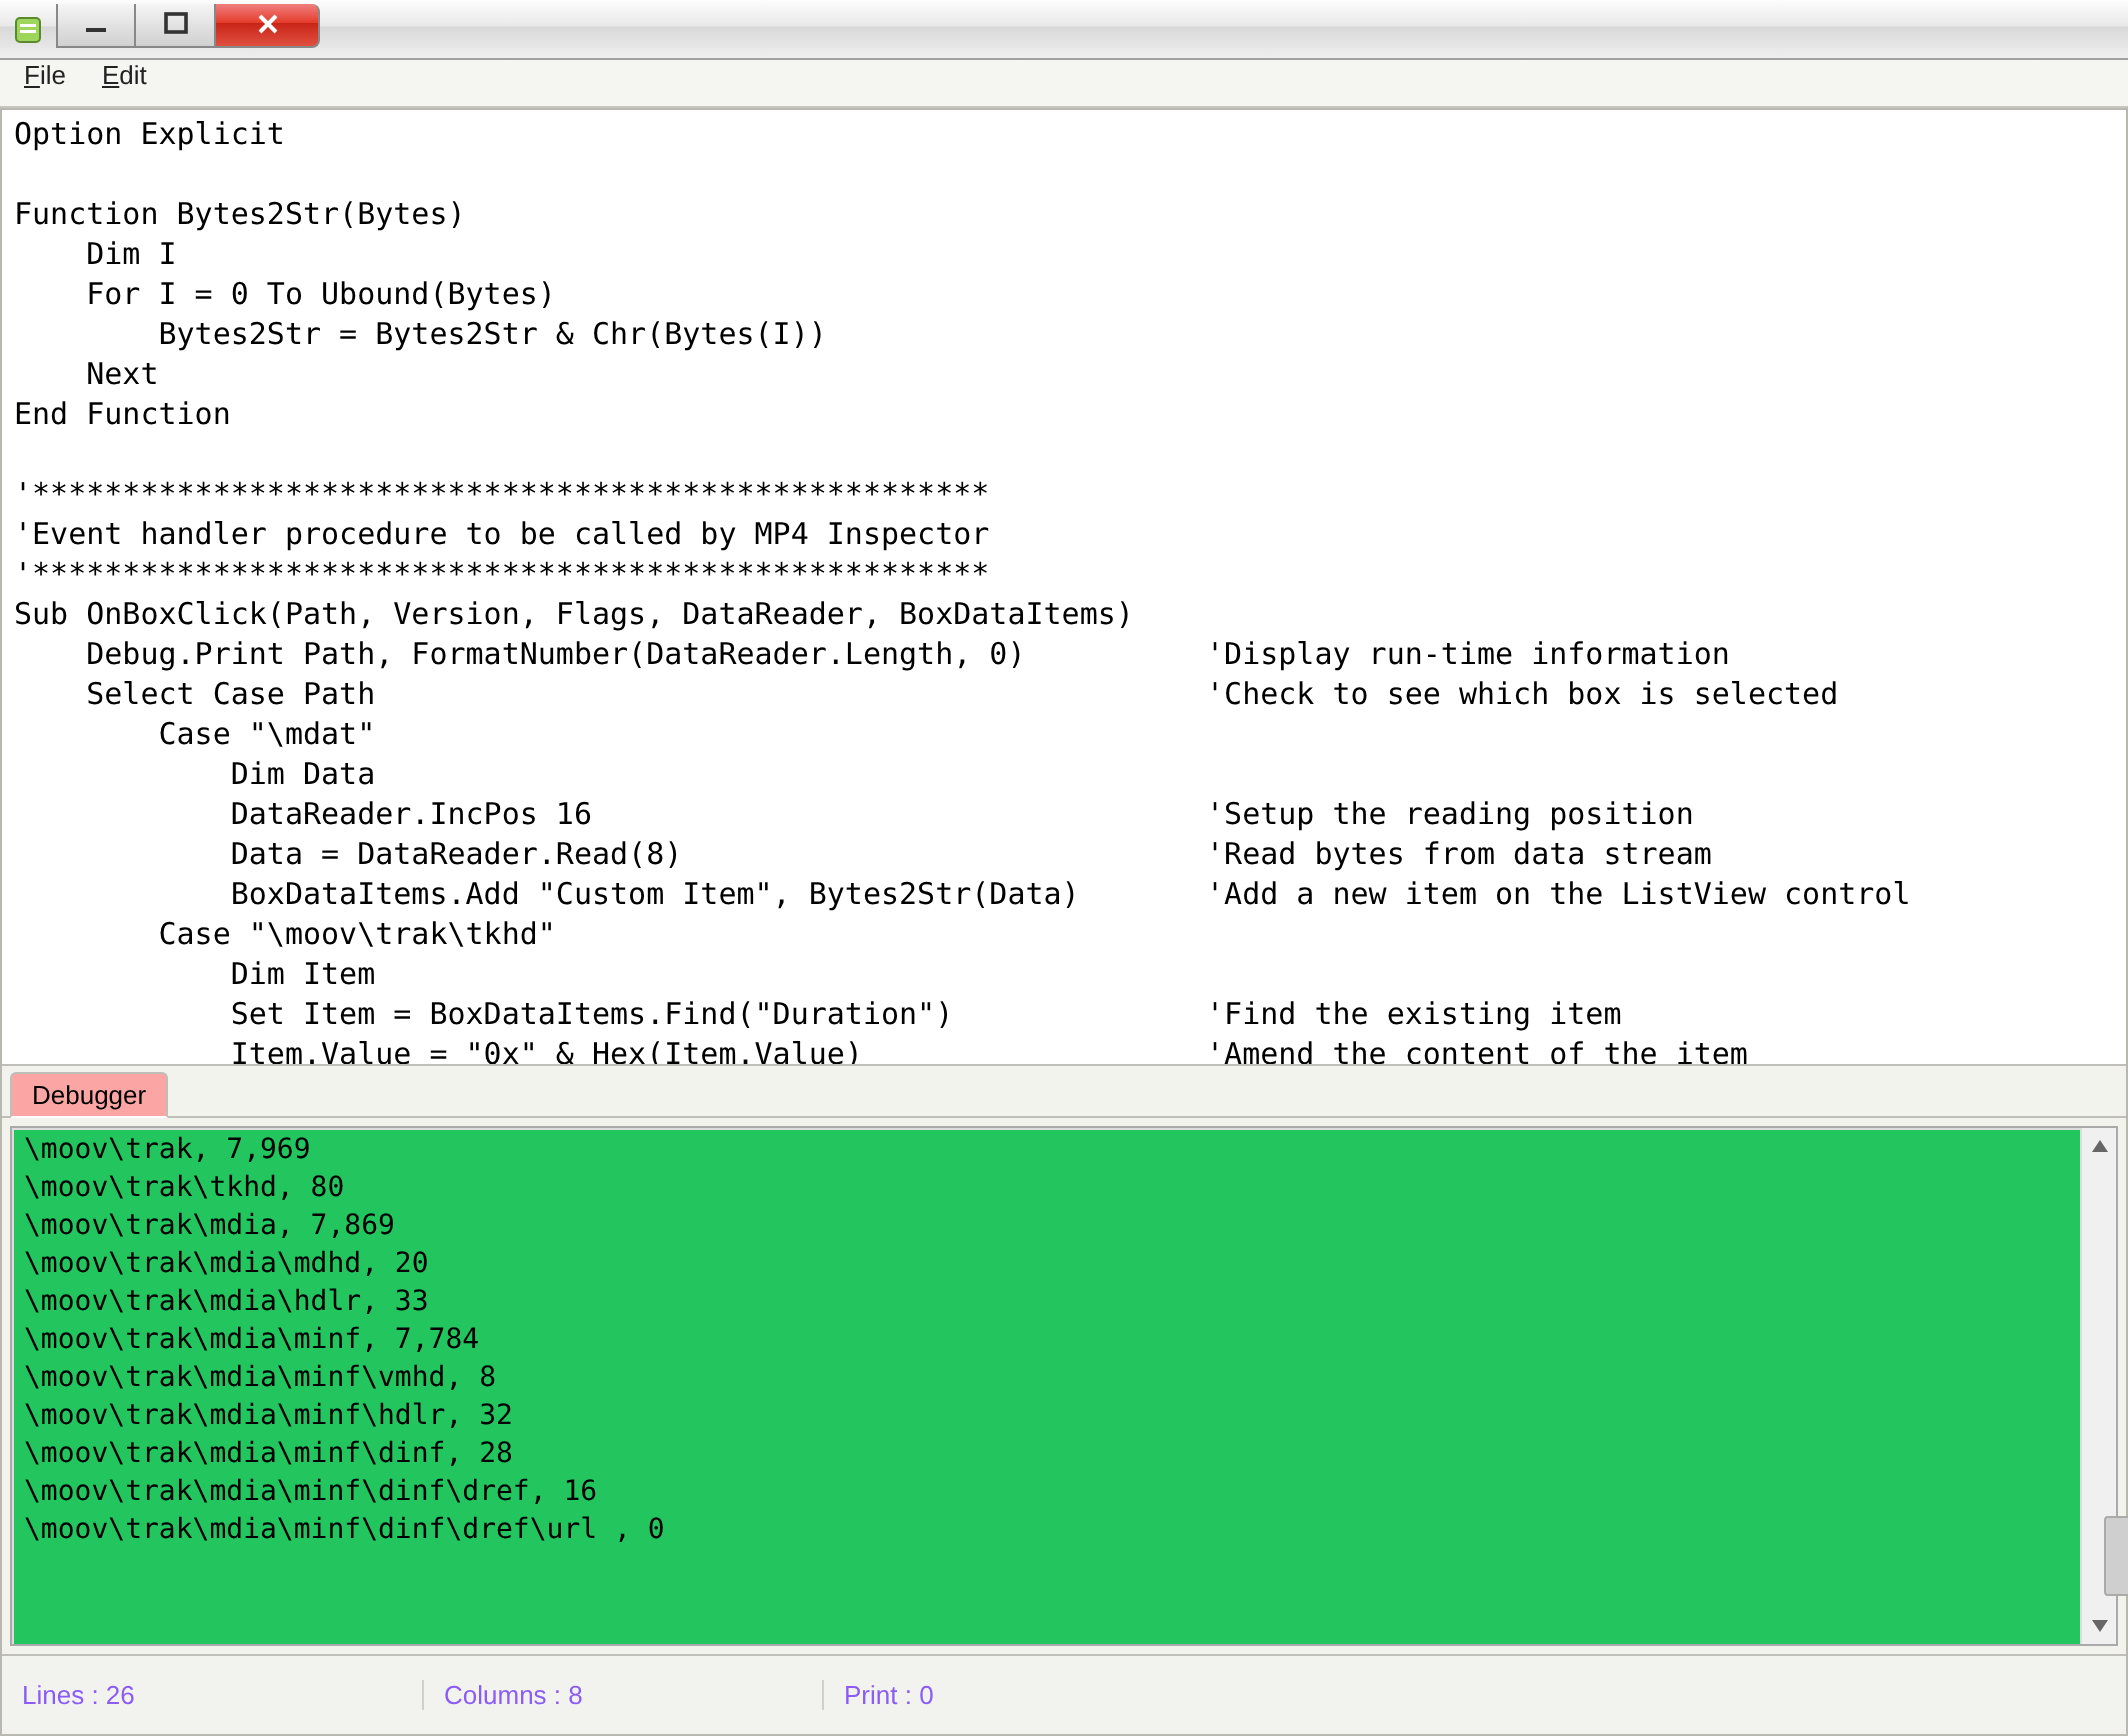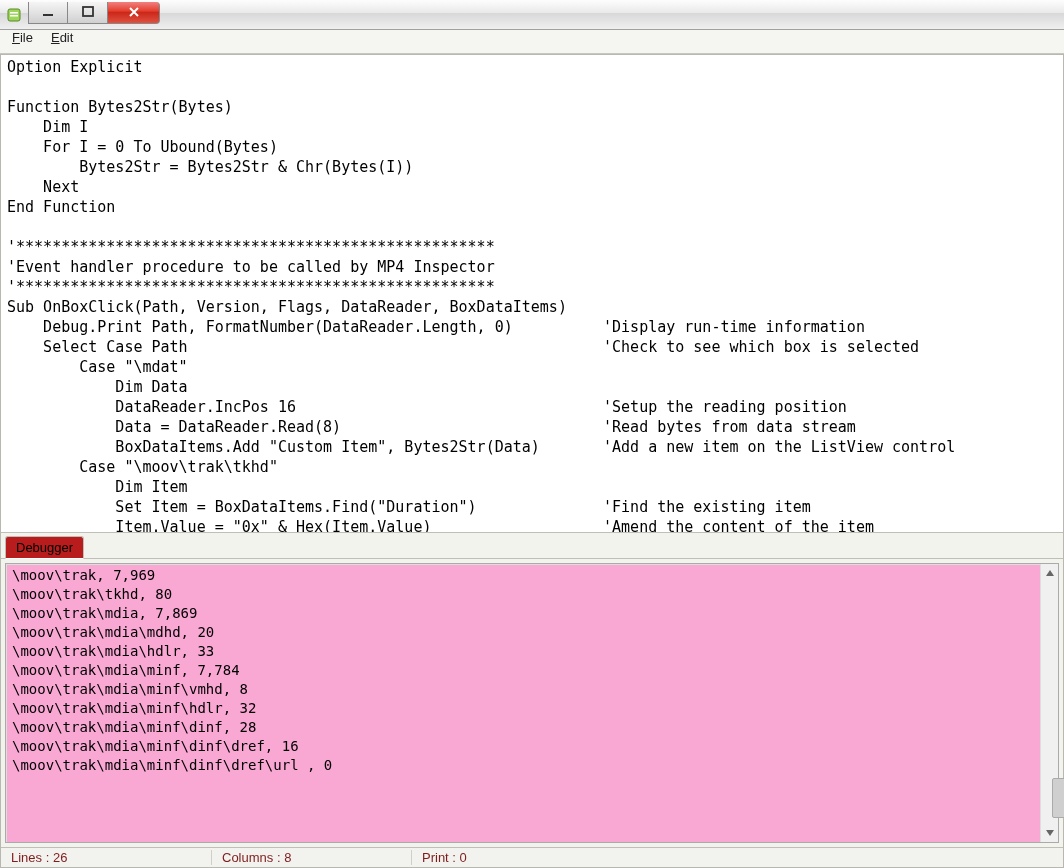--- a/index.html
+++ b/index.html
@@ -103,39 +103,39 @@
   }
   .tabstrip {
     height: 26px;
     background: #f3f3ee;
     border-bottom: 1px solid #bfbfb8;
     display: flex;
     align-items: flex-end;
     padding-left: 4px;
   }
   .tab {
-    background: #b91c1c;
+    background: #fca5a5;
     border: 1px solid #bfbfb8;
     border-bottom: 1px solid #fff;
     padding: 3px 10px;
     font-size: 13px;
     margin-bottom: -1px;
     border-top-left-radius: 3px;
     border-top-right-radius: 3px;
   }
   .debugger-panel {
     flex: 1;
     display: flex;
     flex-direction: column;
     background: #f3f3ee;
     padding: 4px;
   }
   .debug-box {
     flex: 1;
-    background: #f9a8d4;
+    background: #22c55e;
     border: 1px solid #aaa;
     box-shadow: inset 1px 1px 0 #ddd;
     position: relative;
     display: flex;
     gap: 44px;
   }
   .debug-content {
     flex: 1;
     overflow: hidden;
     padding: 2px 6px;
@@ -166,27 +166,27 @@
     width: 14px;
     left: 2px;
     height: 40px;
     background: #cfcfcf;
     border: 1px solid #aaa;
     border-radius: 2px;
     cursor:pointer;
   }
 
   .statusbar {
-    height: 20px;
+    height: 40px;
     border-top: 1px solid #bfbfb8;
     background: #f2f2ee;
     display: flex;
     align-items: center;
     font-size: 13px;
-    color: #7f1d1d;
+    color: #8b5cf6;
     padding: 0 10px;
   }
   .status-cell { width: 200px; }
   .status-cell + .status-cell { border-left:1px solid #d0d0c8; padding-left: 10px; }
 
 </style>
 </head>
 <body>
 
 <div class="titlebar">

